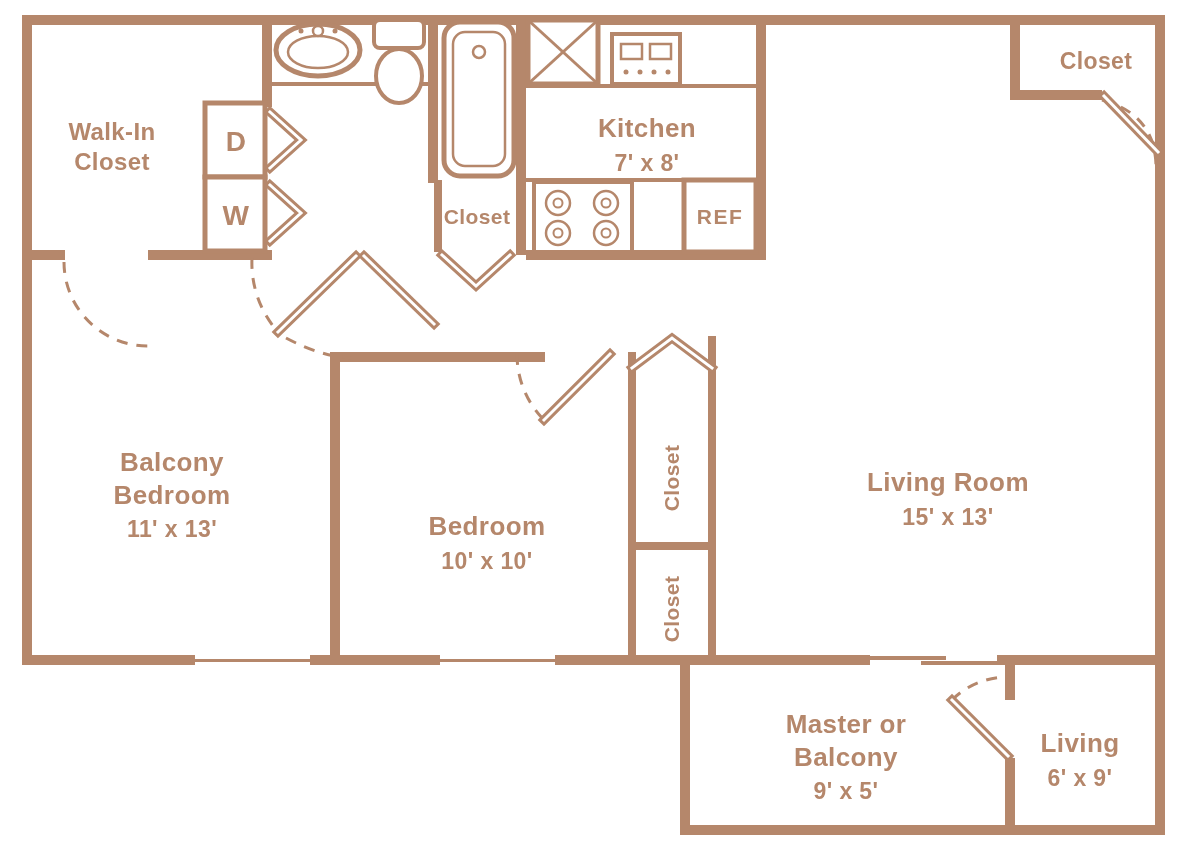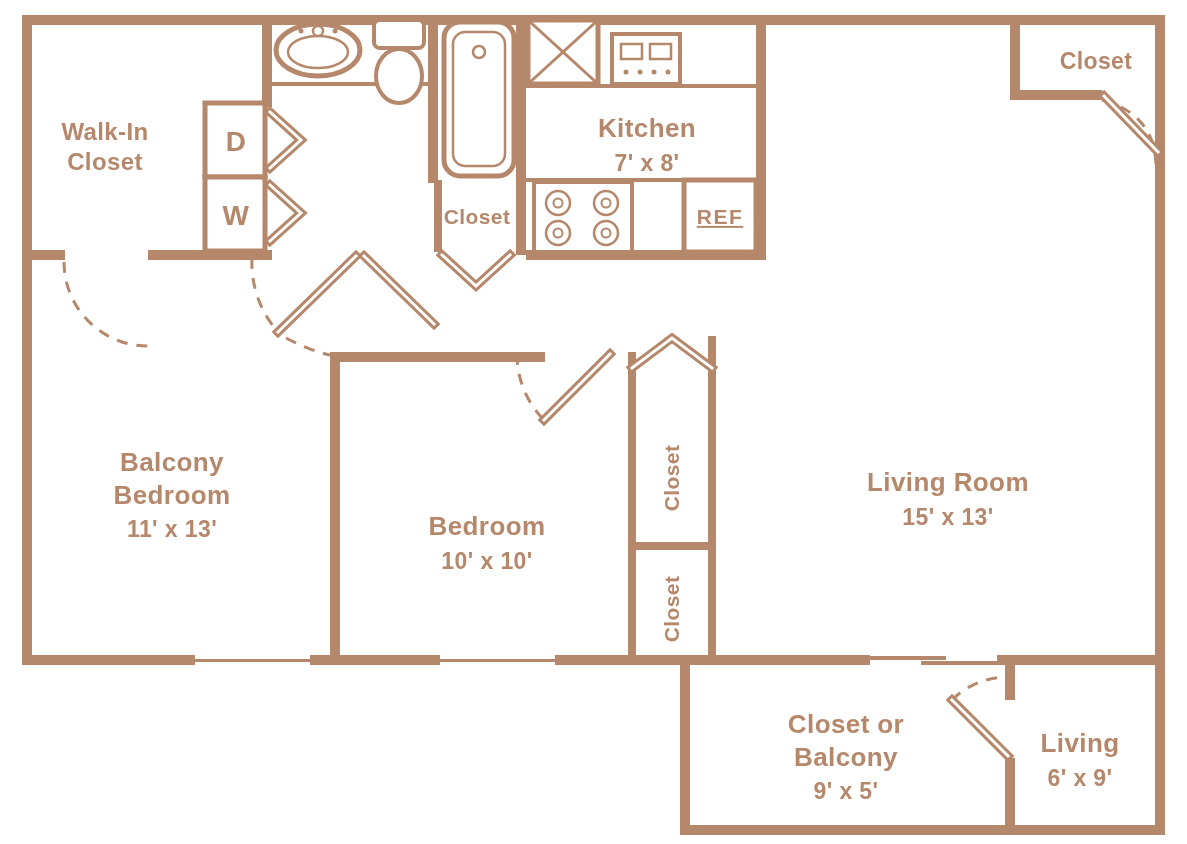--- a/index.html
+++ b/index.html
@@ -15,21 +15,21 @@
     position:absolute;transform:translate(-50%,-50%);
     text-align:center;font-weight:700;line-height:1.25;
     white-space:nowrap;letter-spacing:.4px;color:inherit;
   }
   .vlabel{transform:translate(-50%,-50%) rotate(-90deg);}
   .size-lg{font-size:26px;}
   .size-md{font-size:24px;}
   .size-sm{font-size:21px;}
   .dim{font-size:23px;margin-top:4px;}
   .appliance-letter{font-size:28px;}
-  .ref-label{font-size:21px;letter-spacing:1.5px;text-decoration:underline;}
+  .ref-label{font-size:21px;letter-spacing:1.5px;}
 </style>
 </head>
 <body>
 
 <div class="plan">
 
   <svg width="1187" height="844" viewBox="0 0 1187 844">
 
     <g fill="currentColor">
       <rect x="22" y="15" width="1143" height="10"></rect>
@@ -154,21 +154,21 @@
         <circle cx="558" cy="233" r="4.5" fill="none" stroke="currentColor" stroke-width="2"></circle>
         <circle cx="606" cy="203" r="12" fill="none" stroke="currentColor" stroke-width="2.5"></circle>
         <circle cx="606" cy="203" r="4.5" fill="none" stroke="currentColor" stroke-width="2"></circle>
         <circle cx="606" cy="233" r="12" fill="none" stroke="currentColor" stroke-width="2.5"></circle>
         <circle cx="606" cy="233" r="4.5" fill="none" stroke="currentColor" stroke-width="2"></circle>
       </g>
       <rect x="684" y="180" width="72" height="72" fill="#ffffff" stroke="currentColor" stroke-width="5"></rect>
     </g>
   </svg>
 
-  <div class="label size-md" style="left:105px;top:147px">
+  <div class="label size-md" style="left:112px;top:147px">
     <div>Walk-In</div>
     <div>Closet</div>
   </div>
 
 
   <div class="label size-sm" style="left:477px;top:217px">
     <div>Closet</div>
   </div>
 
   <div class="label" style="left:647px;top:145px">
@@ -199,21 +199,21 @@
   <div class="label vlabel size-sm" style="left:672px;top:609px">
     <div>Closet</div>
   </div>
 
   <div class="label" style="left:948px;top:499px">
     <div class="size-lg">Living Room</div>
     <div class="dim">15' x 13'</div>
   </div>
 
   <div class="label" style="left:846px;top:757px">
-    <div class="size-lg">Closet or</div>
+    <div class="size-lg">Master or</div>
     <div class="size-lg">Balcony</div>
     <div class="dim">9' x 5'</div>
   </div>
 
   <div class="label" style="left:1080px;top:760px">
     <div class="size-lg">Living</div>
     <div class="dim">6' x 9'</div>
   </div>
 
   <div class="label appliance-letter" style="left:236px;top:141px">

